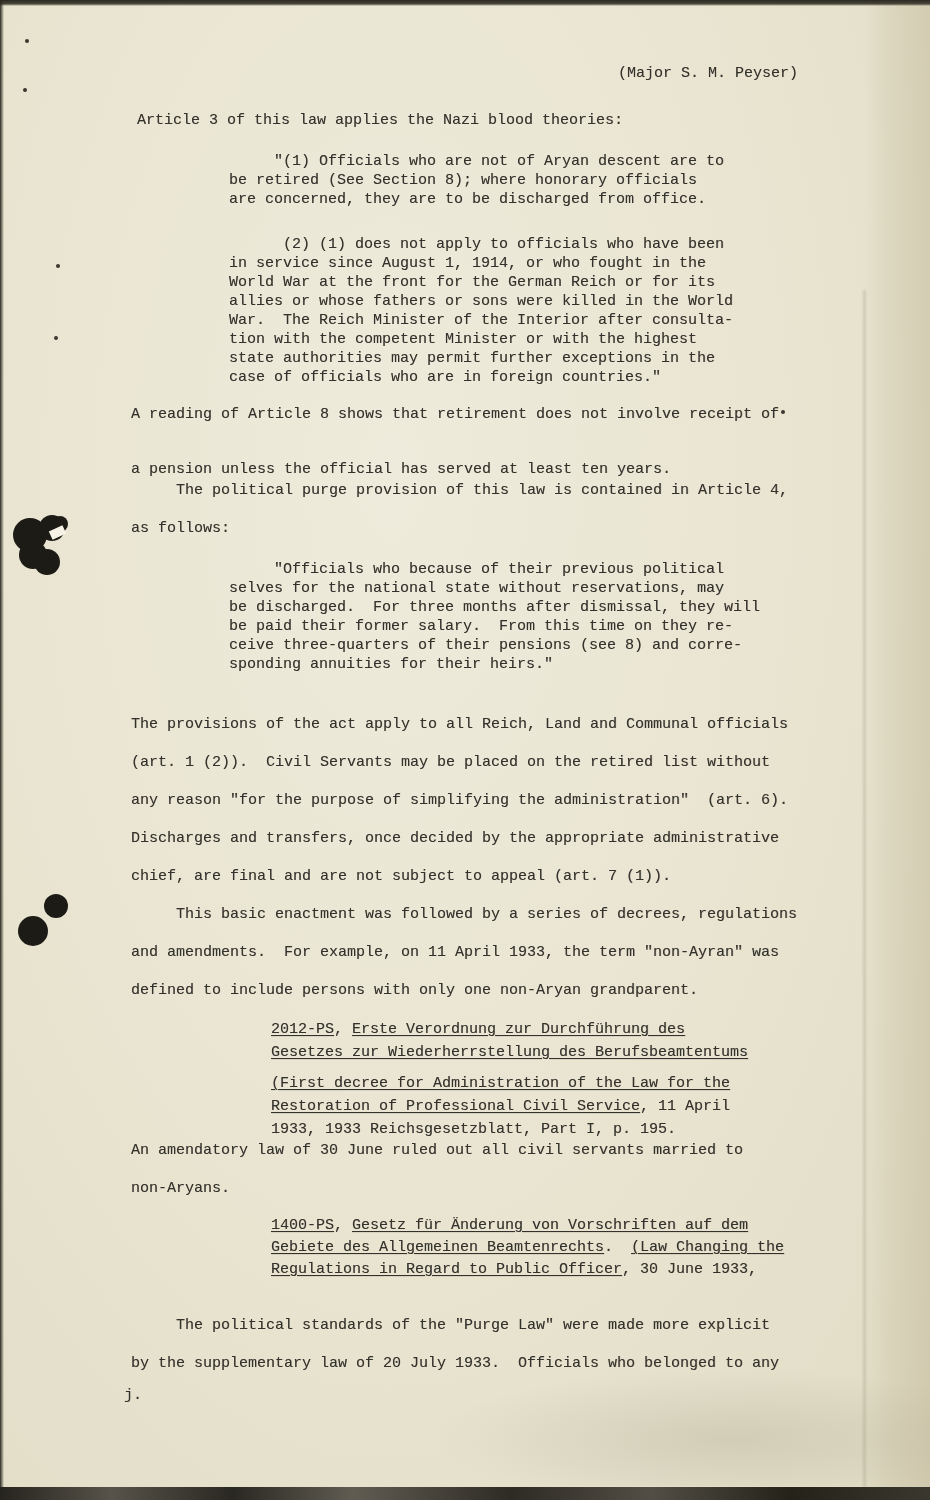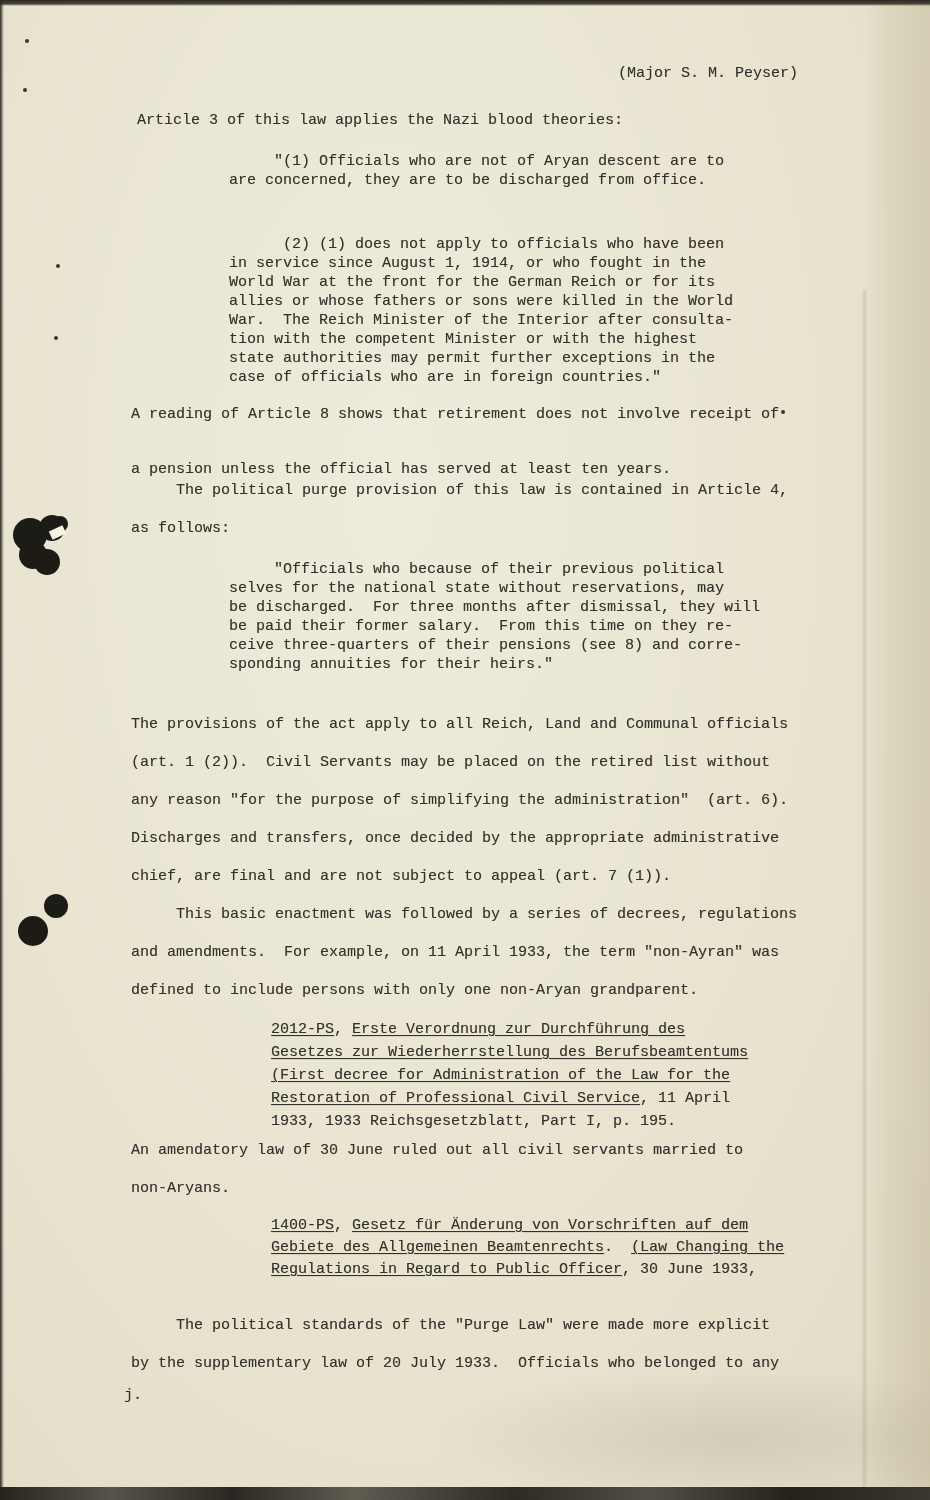--- a/index.html
+++ b/index.html
@@ -48,20 +48,21 @@
   <div class="fold"></div>
 
   <div class="tline author-note">(Major S. M. Peyser)</div>
 
   <div class="blocks">
       <div class="block" style="left: 137px; top: 111px;">
         <div class="tline"><span>Article 3 of this law applies the Nazi blood theories:</span></div>
       </div>
       <div class="block" style="left: 229px; top: 152px;">
         <div class="tline"><span>     "(1) Officials who are not of Aryan descent are to</span></div>
+        <div class="tline"><span>be retired (See Section 8); where honorary officials</span></div>
         <div class="tline"><span>are concerned, they are to be discharged from office.</span></div>
       </div>
       <div class="block" style="left: 229px; top: 235px;">
         <div class="tline"><span>      (2) (1) does not apply to officials who have been</span></div>
         <div class="tline"><span>in service since August 1, 1914, or who fought in the</span></div>
         <div class="tline"><span>World War at the front for the German Reich or for its</span></div>
         <div class="tline"><span>allies or whose fathers or sons were killed in the World</span></div>
         <div class="tline"><span>War.  The Reich Minister of the Interior after consulta-</span></div>
         <div class="tline"><span>tion with the competent Minister or with the highest</span></div>
         <div class="tline"><span>state authorities may permit further exceptions in the</span></div>
@@ -90,21 +91,21 @@
         <div class="tline" style="margin-bottom: 19px;"><span>Discharges and transfers, once decided by the appropriate administrative</span></div>
         <div class="tline" style="margin-bottom: 19px;"><span>chief, are final and are not subject to appeal (art. 7 (1)).</span></div>
       </div>
       <div class="block" style="left: 131px; top: 905px;">
         <div class="tline" style="margin-bottom: 19px;"><span>     This basic enactment was followed by a series of decrees, regulations</span></div>
         <div class="tline" style="margin-bottom: 19px;"><span>and amendments.  For example, on 11 April 1933, the term "non-Ayran" was</span></div>
         <div class="tline" style="margin-bottom: 19px;"><span>defined to include persons with only one non-Aryan grandparent.</span></div>
       </div>
       <div class="block" style="left: 271px; top: 1020px; font-family: Liberation Mono, monospace;">
         <div class="tline" style="margin-bottom: 4px;"><span class="u">2012-PS</span><span>, </span><span class="u">Erste Verordnung zur Durchführung des</span></div>
-        <div class="tline" style="margin-bottom: 4px;"><span class="u">Gesetzes zur Wiederherrstellung des Berufsbeamtentums</span></div>
+        <div class="tline" style="margin-bottom: 12px;"><span class="u">Gesetzes zur Wiederherrstellung des Berufsbeamtentums</span></div>
         <div class="tline" style="margin-bottom: 4px;"><span class="u">(First decree for Administration of the Law for the</span></div>
         <div class="tline" style="margin-bottom: 4px;"><span class="u">Restoration of Professional Civil Service</span><span>, 11 April</span></div>
         <div class="tline" style="margin-bottom: 4px;"><span>1933, 1933 Reichsgesetzblatt, Part I, p. 195.</span></div>
       </div>
       <div class="block" style="left: 131px; top: 1141px;">
         <div class="tline" style="margin-bottom: 19px;"><span>An amendatory law of 30 June ruled out all civil servants married to</span></div>
         <div class="tline" style="margin-bottom: 19px;"><span>non-Aryans.</span></div>
       </div>
       <div class="block" style="left: 271px; top: 1216px;">
         <div class="tline" style="margin-bottom: 3px; font-family: Liberation Mono, monospace;"><span class="u">1400-PS</span><span>, </span><span class="u">Gesetz für Änderung von Vorschriften auf dem</span></div>

